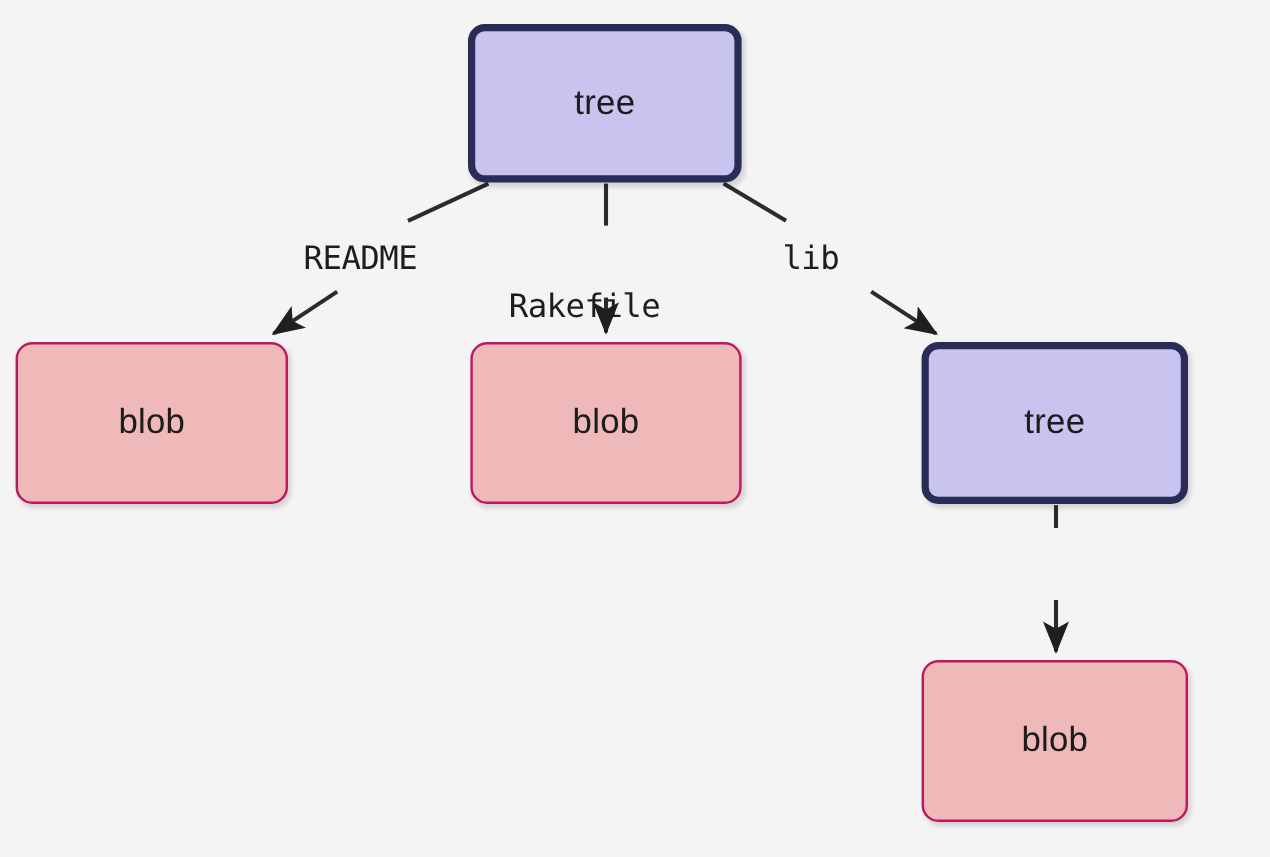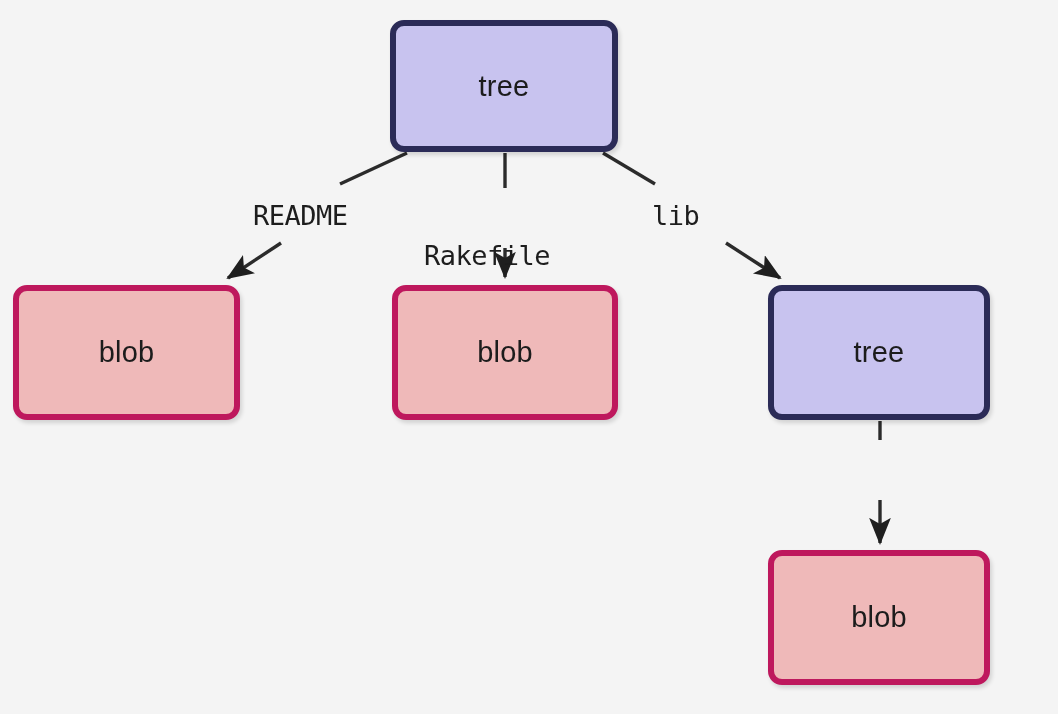--- a/index.html
+++ b/index.html
@@ -37,21 +37,21 @@
     color: #1c1c1c;
     font-family: "Liberation Sans", sans-serif;
     box-shadow: 2px 3px 4px rgba(0,0,0,0.14);
   }
   .node-tree {
     background: #c8c3ef;
     border: 6px solid #2b2b57;
   }
   .node-blob {
     background: #efb9b9;
-    border: 6px solid #be185d;
+    border: 2px solid #be185d;
   }
   .edge-label {
     position: absolute;
     font-family: "DejaVu Sans Mono", "Liberation Mono", monospace;
     font-size: 27px;
     color: #1d1d1d;
     white-space: nowrap;
     letter-spacing: -0.5px;
     text-align: right;
   }

